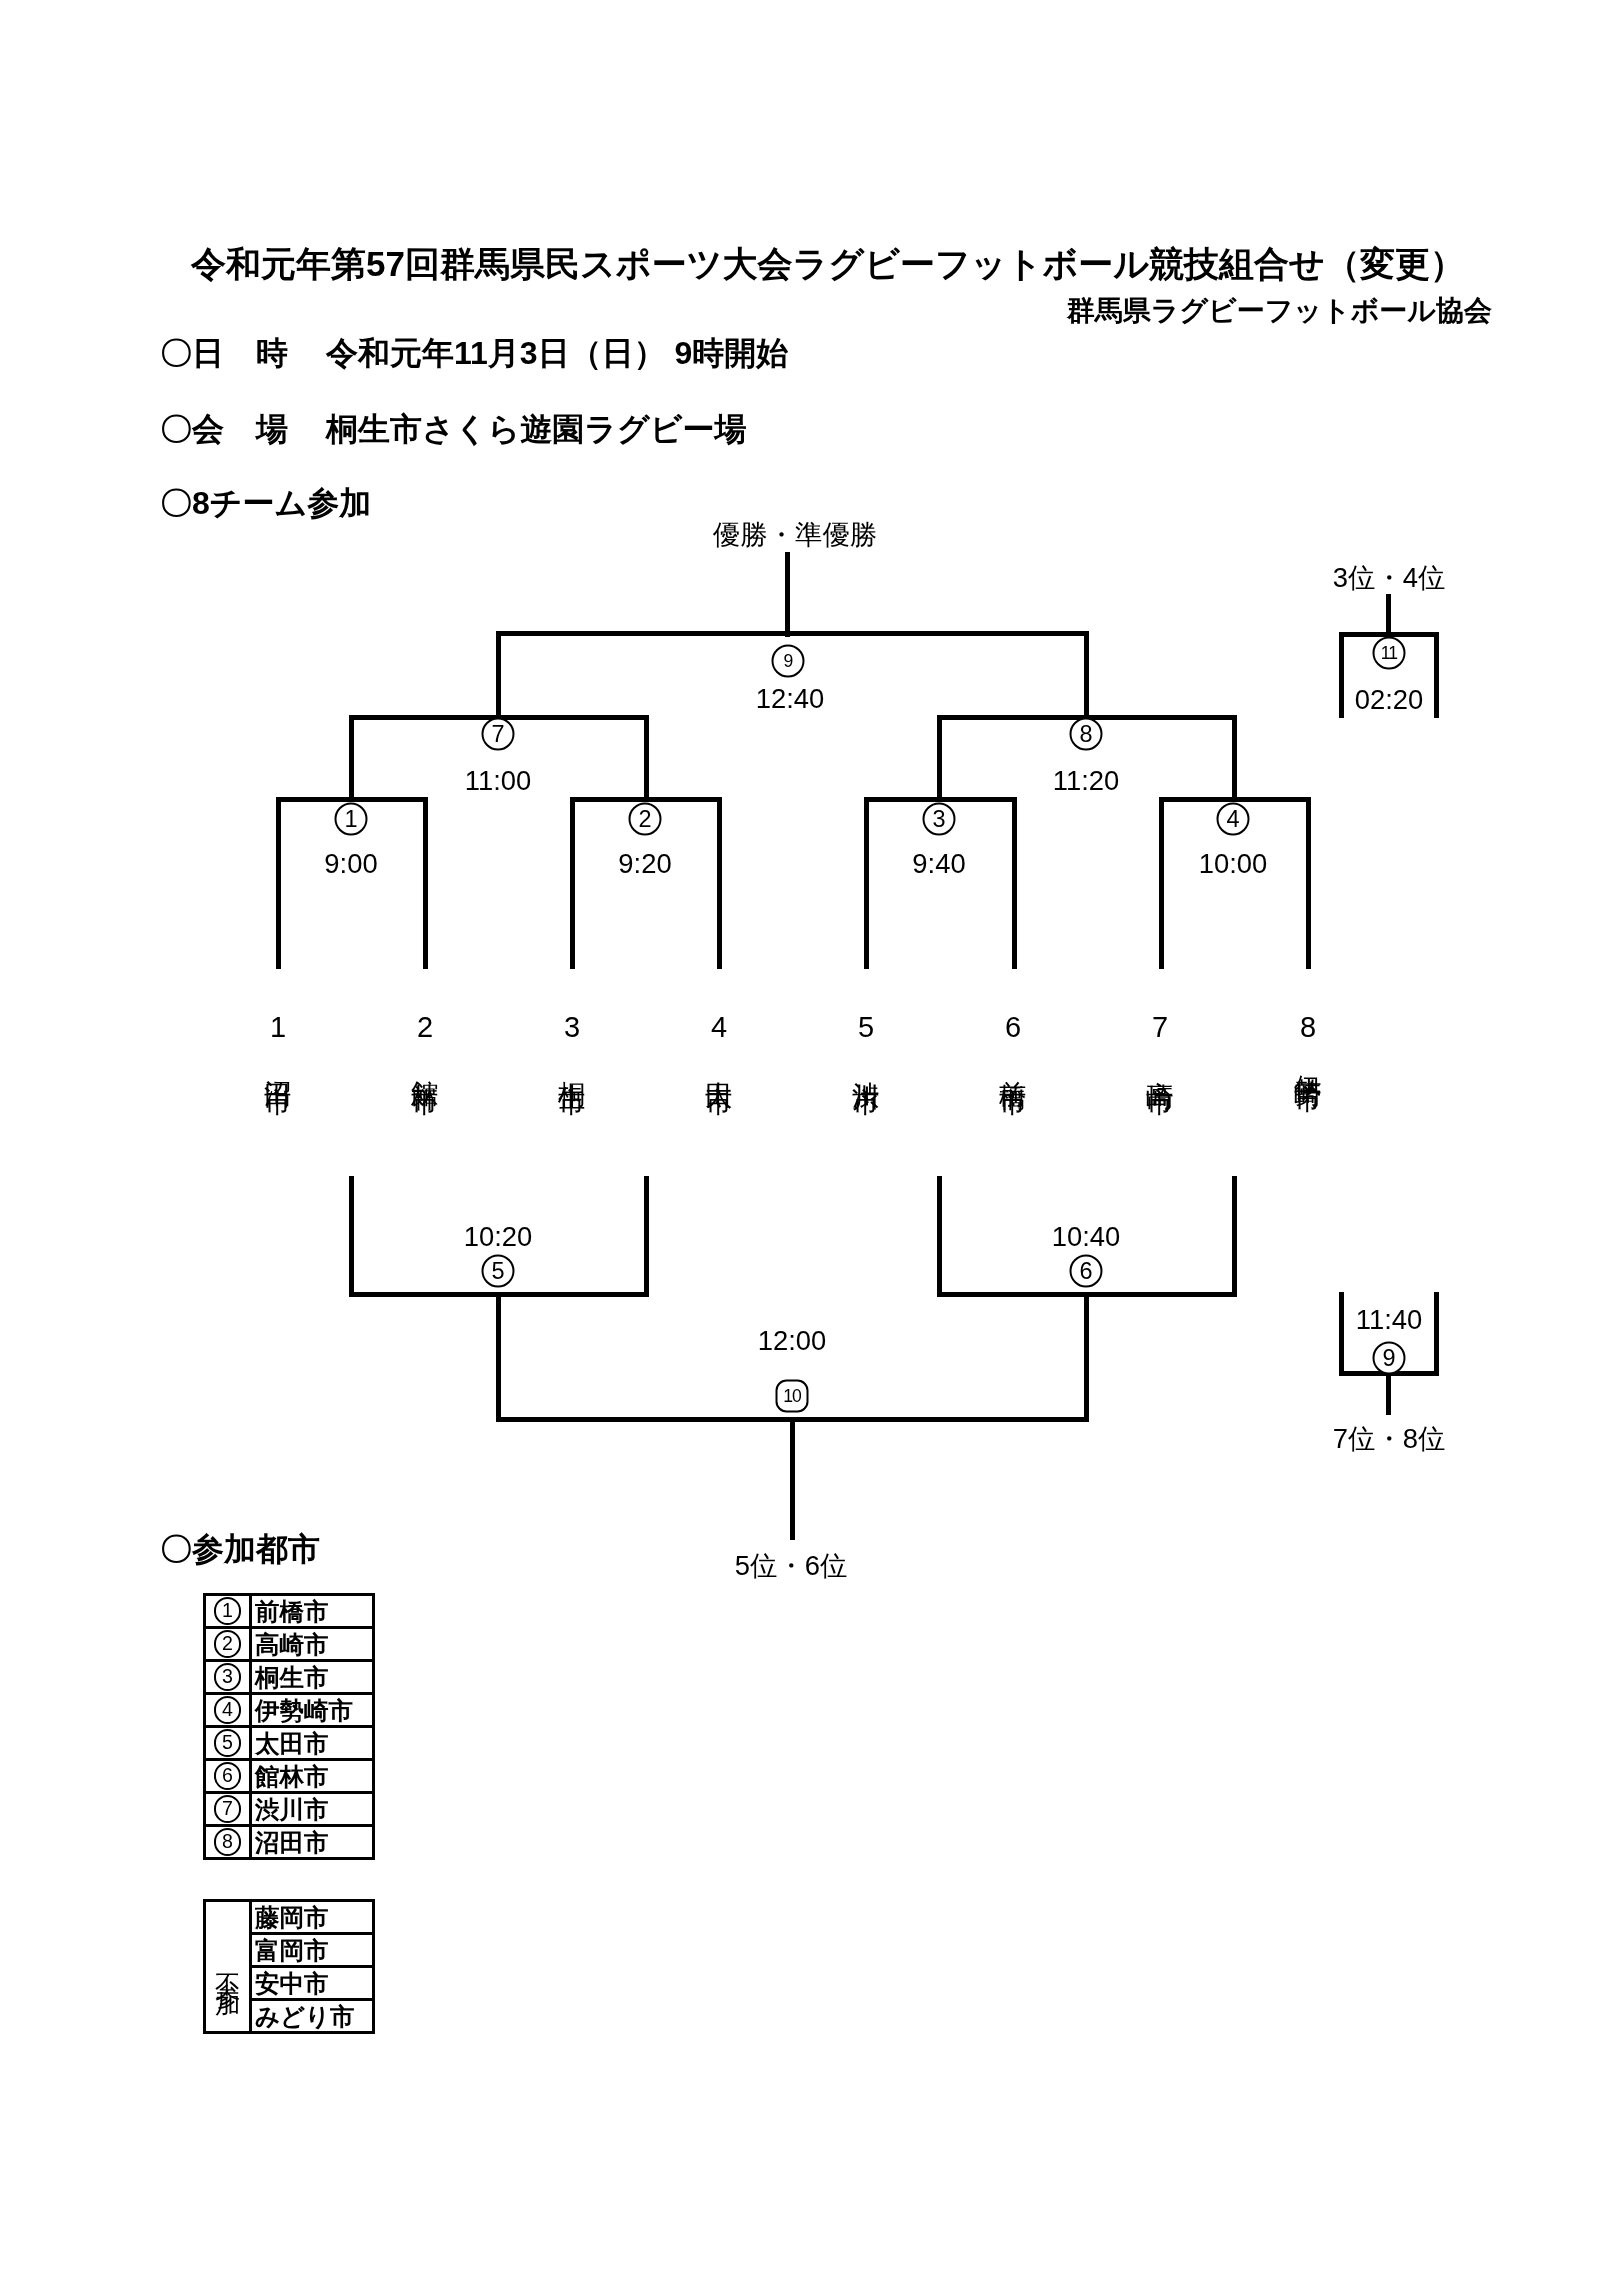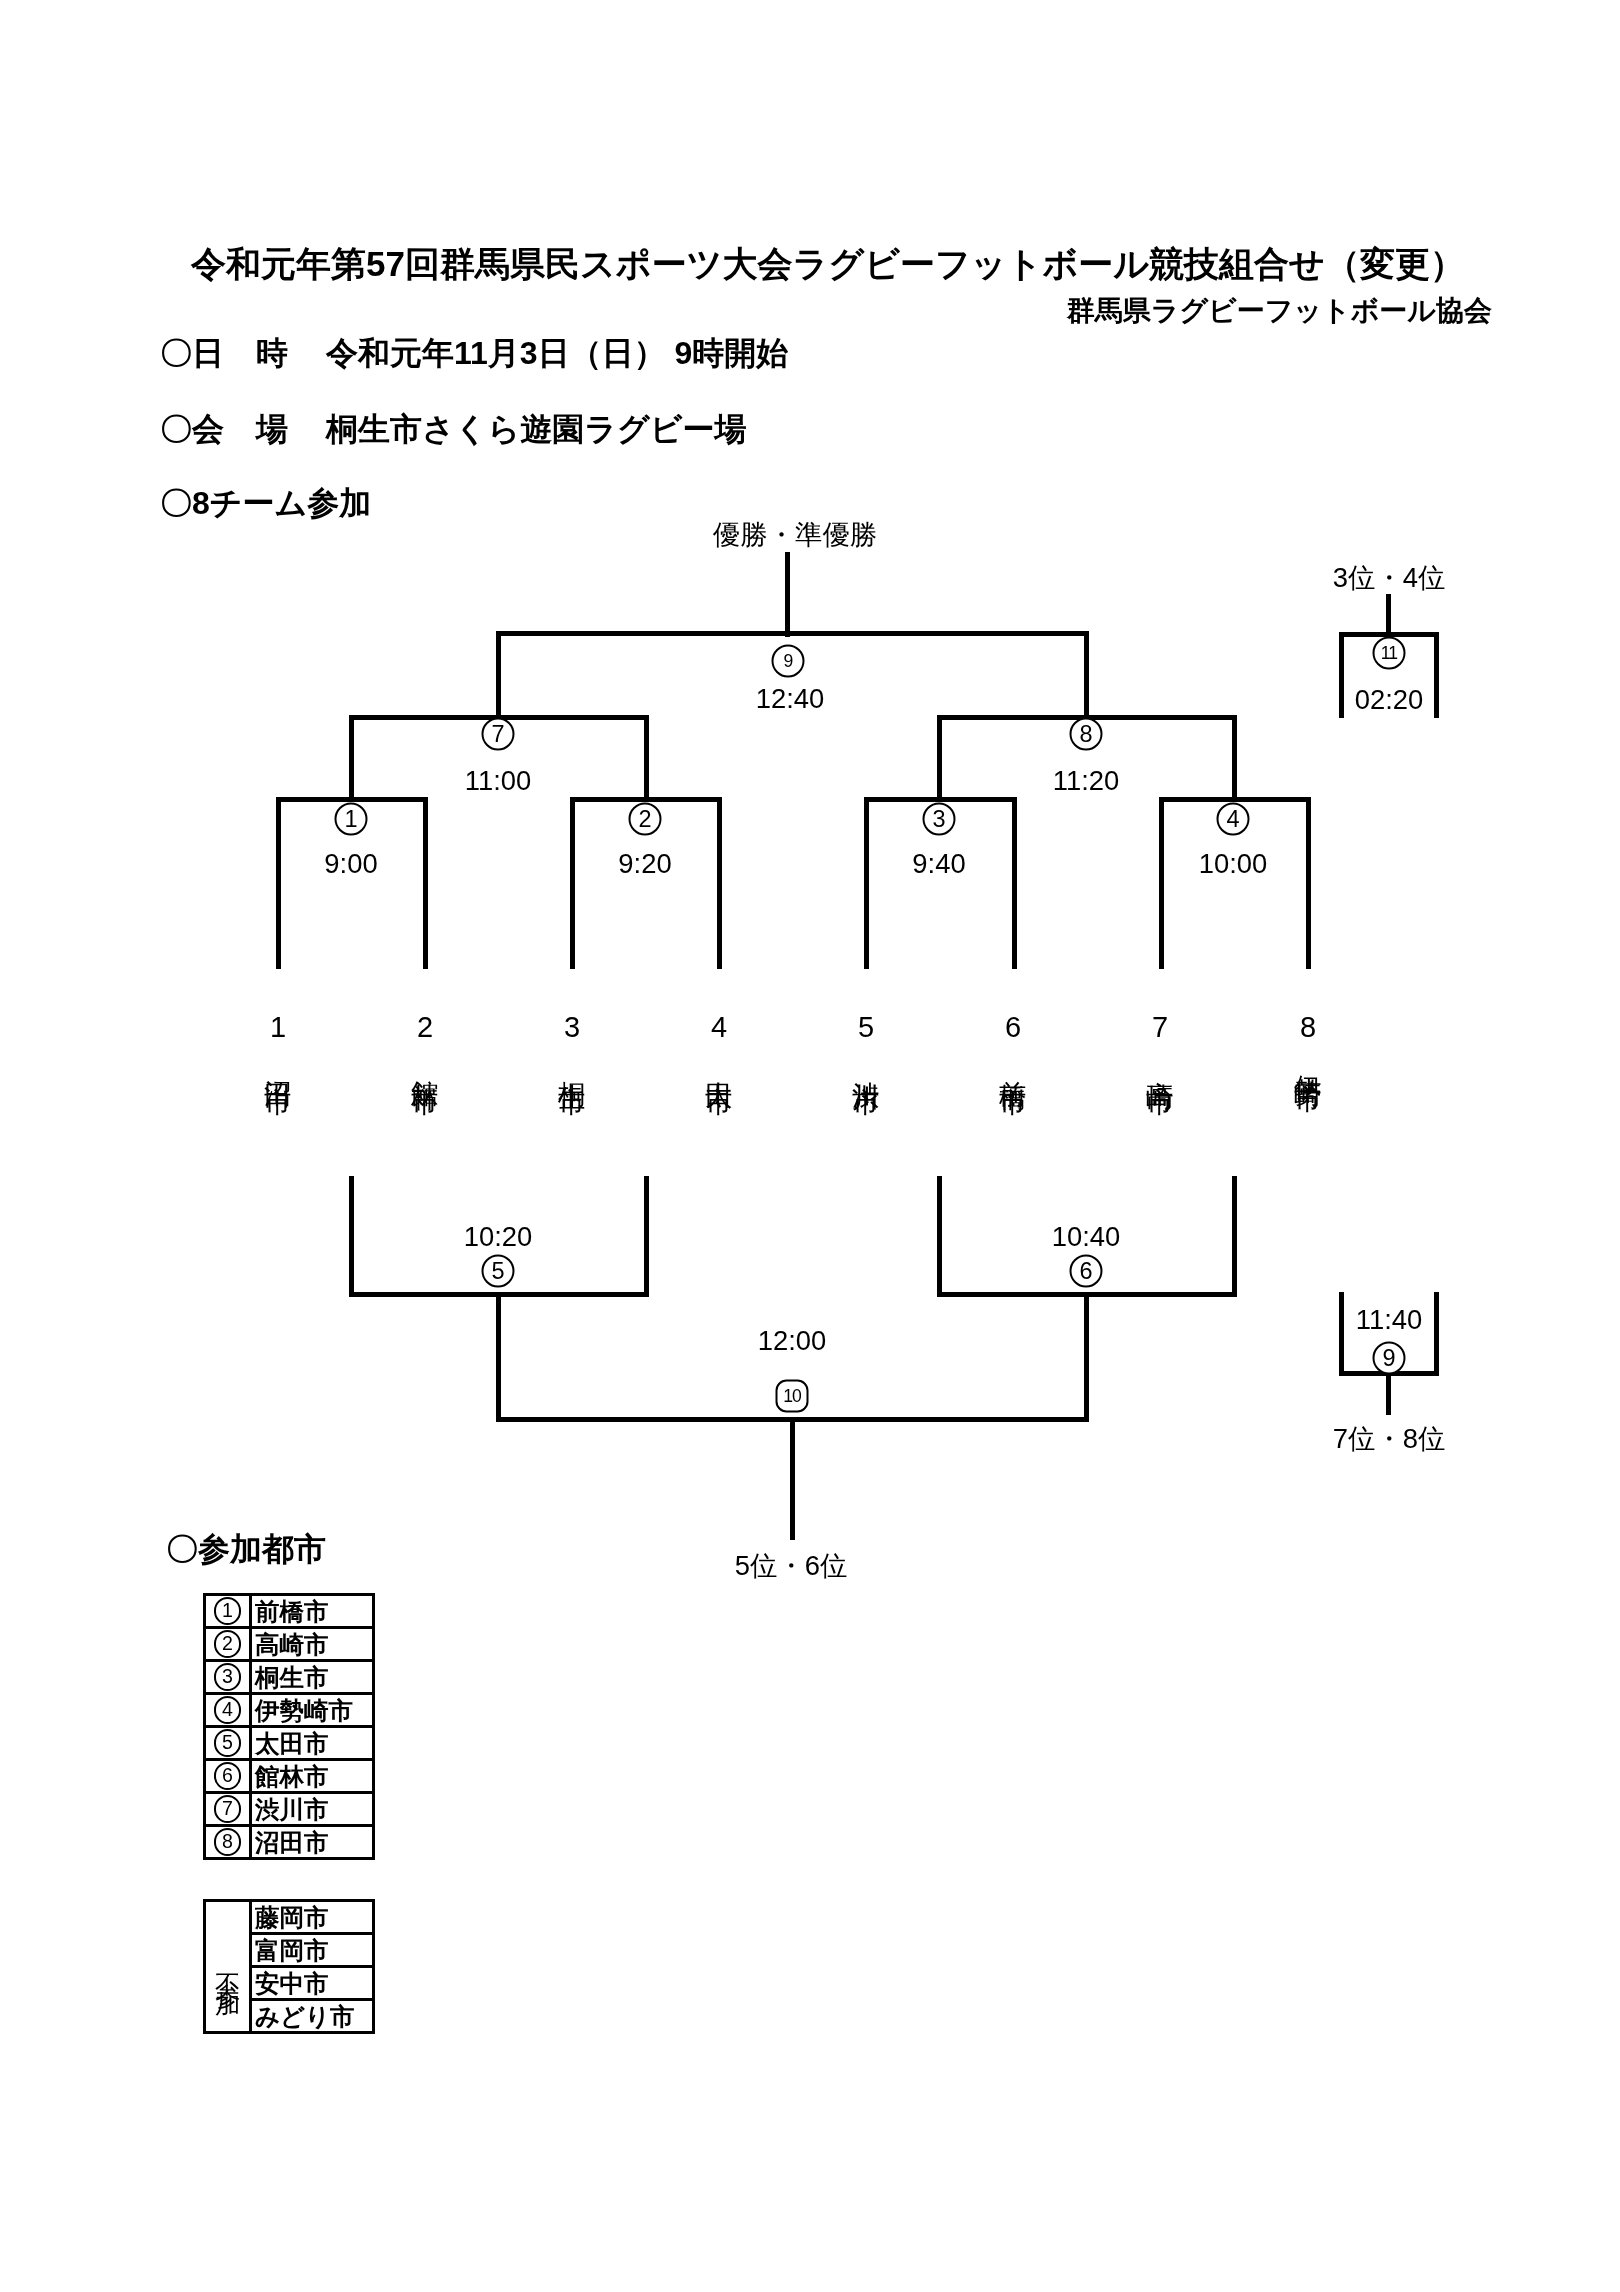--- a/index.html
+++ b/index.html
@@ -142,21 +142,21 @@
 
   <div class="vname" style="left:278px;top:1059px;">沼田市</div>
   <div class="vname" style="left:425px;top:1059px;">館林市</div>
   <div class="vname" style="left:572px;top:1059px;">桐生市</div>
   <div class="vname" style="left:719px;top:1059px;">太田市</div>
   <div class="vname" style="left:866px;top:1059px;">渋川市</div>
   <div class="vname" style="left:1013px;top:1059px;">前橋市</div>
   <div class="vname" style="left:1160px;top:1059px;">高崎市</div>
   <div class="vname" style="left:1308px;top:1053px;">伊勢崎市</div>
 
-  <div class="info" style="left:160px;top:1549px;margin-left:6px;">〇参加都市</div>
+  <div class="info" style="left:160px;top:1549px;">〇参加都市</div>
 
   <div class="ptable">
     <div class="prow">
       <div class="pcell-no">
           <span class="tcnum">1</span>
         </div>
       <div class="pcell-city">前橋市</div>
     </div>
     <div class="prow">
       <div class="pcell-no">

